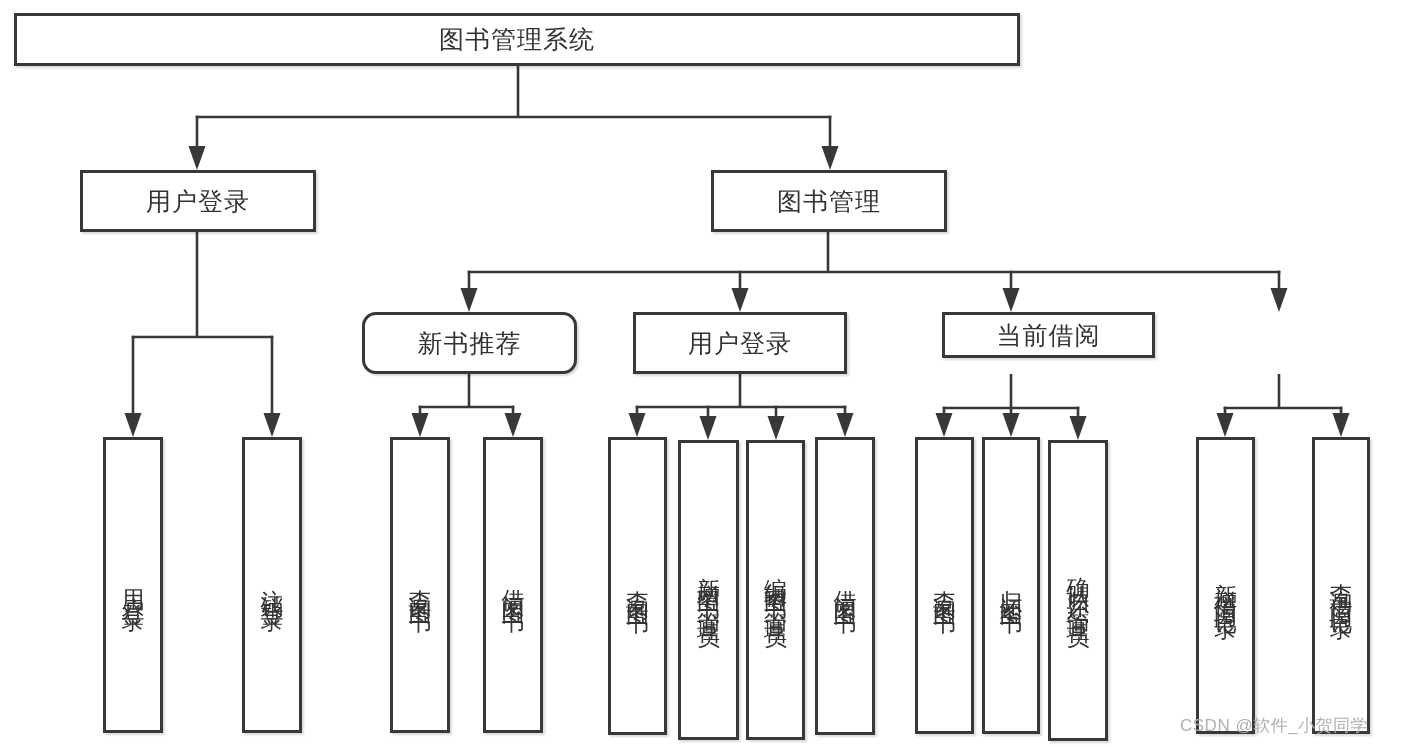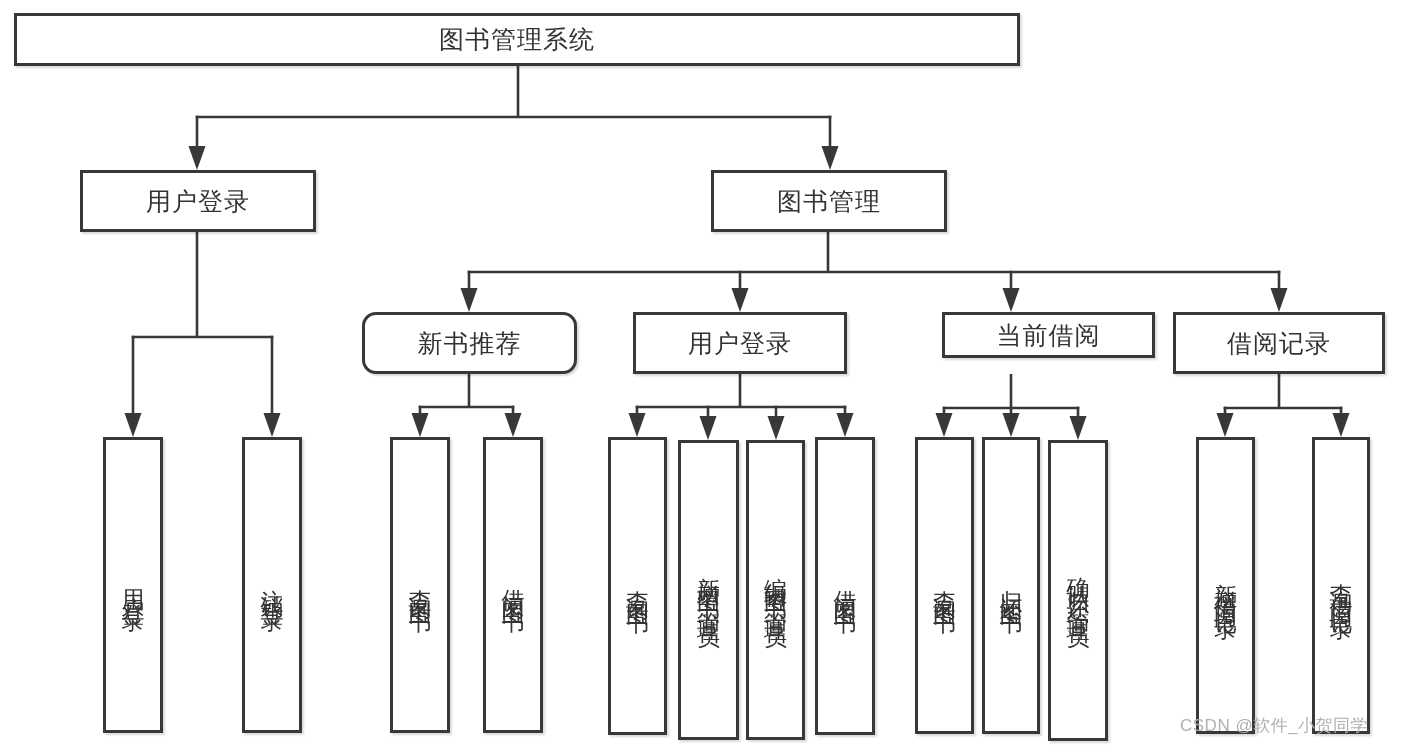--- a/index.html
+++ b/index.html
@@ -160,23 +160,20 @@
 
   <div class="node" style="left:362px; top:312px; width:215px; height:62px;border-radius:14px;">
     <span class="lbl">新书推荐</span>
   </div>
   <div class="node" style="left:633px; top:312px; width:214px; height:62px;">
     <span class="lbl">用户登录</span>
   </div>
   <div class="node" style="left:942px; top:312px; width:213px; height:46px;">
     <span class="lbl">当前借阅</span>
   </div>
-  <div class="node" style="left:1173px; top:312px; width:212px; height:62px;">
-    <span class="lbl">借阅记录</span>
-  </div>
 
   <div class="leaf" style="left:103px; top:437px; width:60px; height:296px;">
     <span class="vlbl">用户登录</span>
   </div>
   <div class="leaf" style="left:242px; top:437px; width:60px; height:296px;">
     <span class="vlbl">注销登录</span>
   </div>
 
   <div class="leaf" style="left:390px; top:437px; width:60px; height:296px;">
     <span class="vlbl">查询图书</span>

